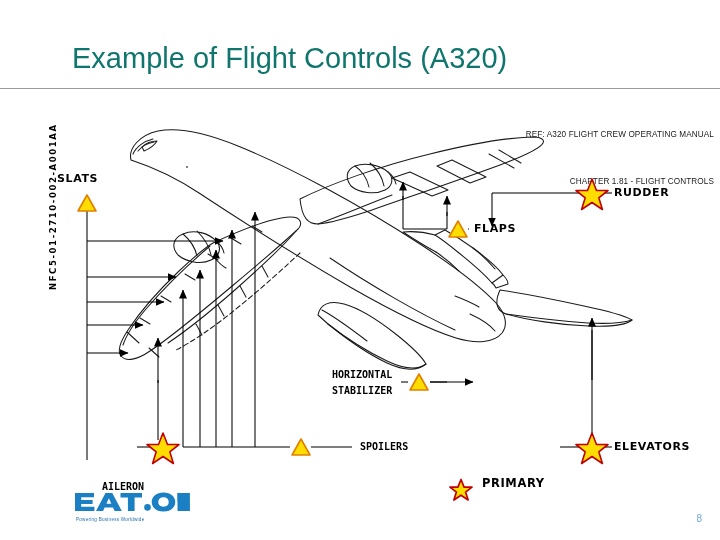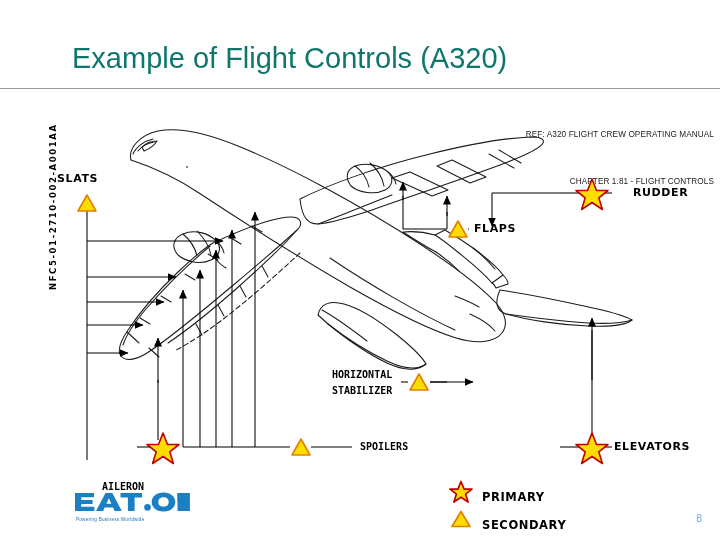--- a/index.html
+++ b/index.html
@@ -95,21 +95,21 @@
   }
 
   
   #legend {
     position: absolute;
     left: 444px;
     top: 476px;
   }
   .legend-row {
     display: flex;
-    align-items: flex-end;
+    align-items: flex-start;
     height: 28px;
   }
   .legend-sym {
     width: 34px;
     height: 26px;
     display: flex;
     align-items: center;
     justify-content: center;
   }
   .legend-text {
@@ -324,21 +324,21 @@
       <polygon points="163,433 167.5,444.5 179,444.5 169.8,451.8 173.4,463.5 163,456.5 152.6,463.5 156.2,451.8 147,444.5 158.5,444.5" fill="#FFDD00" stroke="#C00000" stroke-width="1.6" stroke-linejoin="round"></polygon>
 
       <polygon points="592,433 596.5,444.5 608,444.5 598.8,451.8 602.4,463.5 592,456.5 581.6,463.5 585.2,451.8 576,444.5 587.5,444.5" fill="#FFDD00" stroke="#C00000" stroke-width="1.6" stroke-linejoin="round"></polygon>
     </g>
   </svg>
 
   <div class="dlabel" style="left:57px; top:172px;">SLATS</div>
 
   <div class="dlabel" style="left:474px; top:222px;">FLAPS</div>
 
-  <div class="dlabel" style="left:633px; top:186px;">RUDDER</div>
+  <div class="dlabel" style="left:614px; top:186px;">RUDDER</div>
 
   <div class="dlabel mono" style="left:308px; top:368px;">HORIZONTAL</div>
   <div class="dlabel mono" style="left:308px; top:384px;text-align:center;">STABILIZER</div>
 
   <div class="dlabel mono" style="left:336px; top:440px;">SPOILERS</div>
 
   <div class="dlabel mono" style="left:78px; top:440px;margin-top:40px;">AILERON</div>
 
   <div class="dlabel" style="left:614px; top:440px;">ELEVATORS</div>
 
@@ -346,28 +346,20 @@
 
   <div id="legend">
     <div class="legend-row">
       <span class="legend-sym">
         <svg width="24" height="23" viewBox="0 0 24 23" aria-hidden="true">
           <polygon points="12,1.5 15.1,9.1 23,9.1 16.6,14.1 19.1,22 12,17.2 4.9,22 7.4,14.1 1,9.1 8.9,9.1" fill="#FFDD00" stroke="#C00000" stroke-width="1.7" stroke-linejoin="round"></polygon>
         </svg>
       </span>
       <span class="legend-text">PRIMARY</span>
     </div>
-    <div class="legend-row">
-      <span class="legend-sym">
-        <svg width="22" height="20" viewBox="0 0 22 20" aria-hidden="true">
-          <polygon points="11,2.5 20,17.5 2,17.5" fill="#FFDD00" stroke="#E08000" stroke-width="1.7" stroke-linejoin="round"></polygon>
-        </svg>
-      </span>
-      <span class="legend-text">SECONDARY</span>
-    </div>
   </div>
 
   <div id="logo">
     <svg width="116" height="20" viewBox="0 0 116 20">
       <g fill="#1B7FC4">
 
         <path d="M1,1 L20,1 L20,5.2 L7.2,5.2 L7.2,7.9 L18.6,7.9 L18.6,12 L7.2,12 L7.2,14.8 L20.4,14.8 L20.4,19 L1,19 Z"></path>
 
         <path d="M22,19 L31.5,1 L38.3,1 L47.8,19 L40.6,19 L39,15.6 L30.6,15.6 L29.1,19 Z
                  M32.4,11.7 L37.3,11.7 L34.9,6.3 Z"></path>

